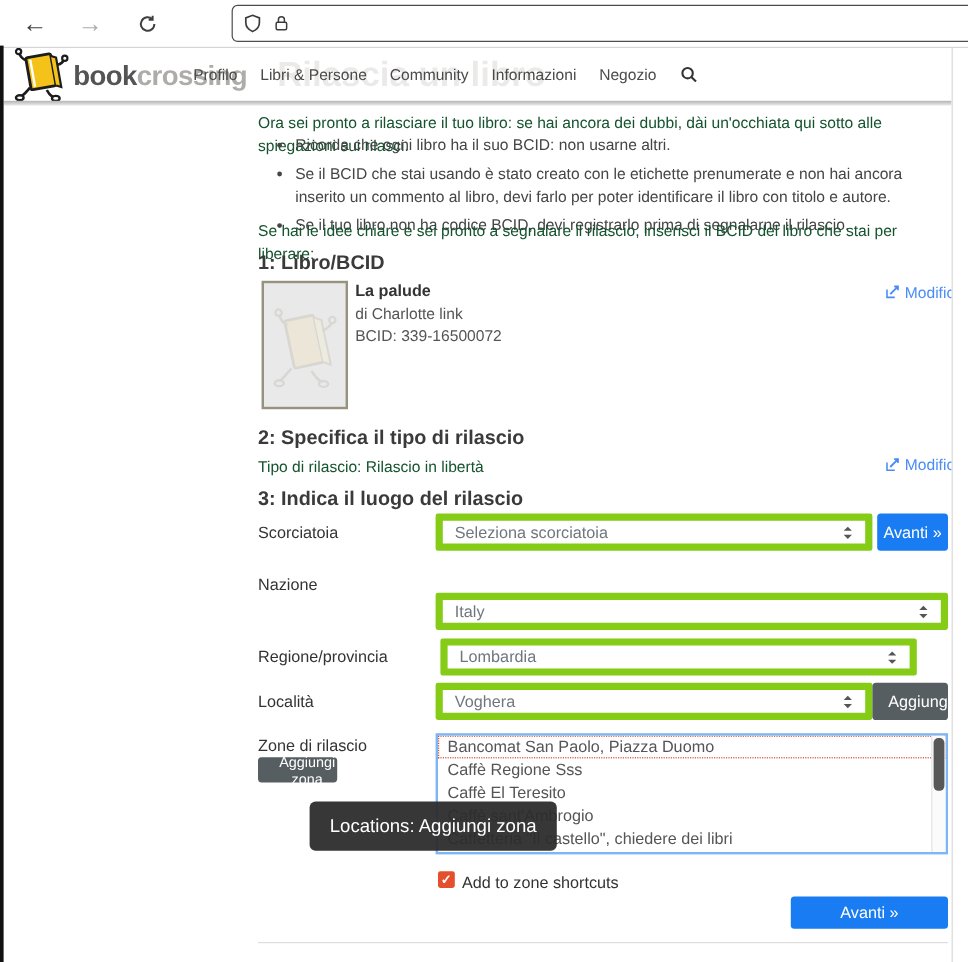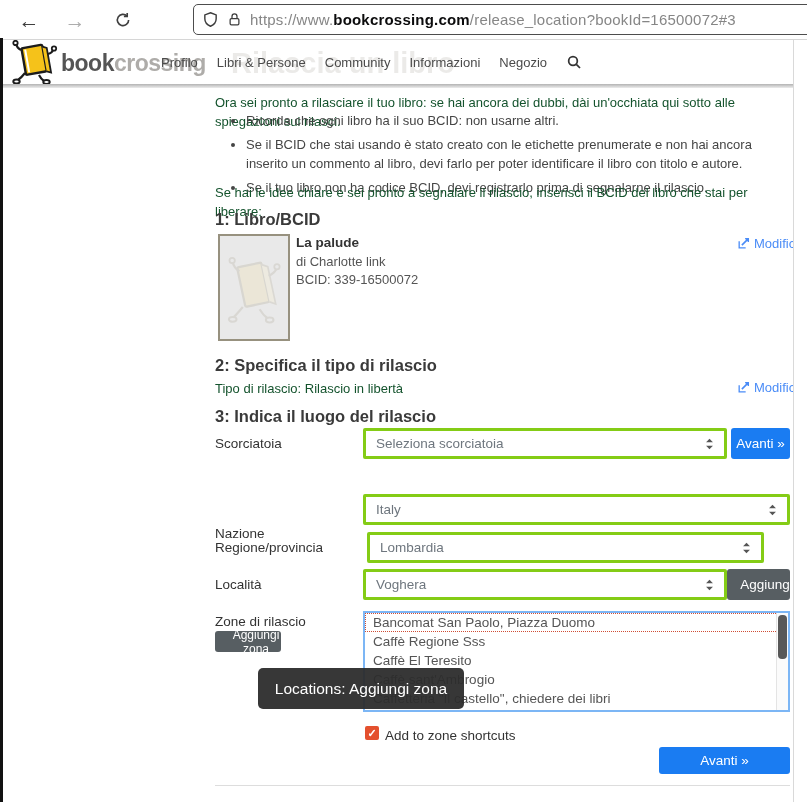--- a/index.html
+++ b/index.html
@@ -43,21 +43,21 @@
   .step-h { position:absolute; left:215px; font-size:16.5px; font-weight:bold; color:#3a3a3a; }
   
   .cover { position:absolute; left:218px; top:234px; width:72px; height:107px;
     background:#e9e9e9; border:2px solid #97917f; display:flex; align-items:center; justify-content:center; }
   .bktitle { position:absolute; left:296px; top:235px; font-size:13.5px; font-weight:bold; color:#333; }
   .bkline  { position:absolute; left:296px; font-size:13px; color:#555; }
   .modifica { position:absolute; display:flex; align-items:center; gap:4px;
     color:#4a8cf7; font-size:13px; cursor:pointer; }
   
   .flabel { position:absolute; left:215px; font-size:13.5px; color:#333; }
-  .sel { position:absolute; height:31px; background:#fff; border:3px solid #84cc16;
+  .sel { position:absolute; height:31px; background:#fff; border:6px solid #84cc16;
     border-radius:2px; display:flex; align-items:center; padding:0 10px;
     font-size:13.5px; color:#6e767e; cursor:pointer; }
   .sel .grow { flex:1; }
   .btn-blue { position:absolute; background:#1a7cf2; color:#fff; border:none; border-radius:3px;
     font-size:13.5px; font-family:inherit; display:flex; align-items:center; justify-content:center; cursor:pointer; }
   .btn-dark { position:absolute; background:#575e62; color:#fff; border:none; border-radius:3px;
     font-family:inherit; display:flex; align-items:center; justify-content:center; cursor:pointer;padding-left:16px; }
   
   .listbox { position:absolute; left:363px; top:611px; width:427px; height:101px;
     background:#fff; border:2px solid #7cb6f5; overflow:hidden; }
@@ -98,21 +98,20 @@
         <svg width="17" height="17" viewBox="0 0 24 24" fill="none" stroke="#3c3c3c" stroke-width="2">
           <path d="M12 2.5l8 3v5.5c0 5.4-3.6 8.7-8 10.5-4.4-1.8-8-5.1-8-10.5V5.5z"></path>
         </svg>
       </span>
       <span>
         <svg width="15" height="17" viewBox="0 0 24 24" fill="none" stroke="#3c3c3c" stroke-width="2">
           <rect x="5" y="10.5" width="14" height="10" rx="2"></rect>
             <path d="M8 10.5V7a4 4 0 0 1 8 0v3.5"></path>
         </svg>
       </span>
-      <span class="url-text"><span class="url-dim">https://www.</span><span class="url-domain">bookcrossing.com</span><span class="url-dim">/release_location?bookId=16500072#3</span></span>
     </div>
   </div>
 
   <div class="win-left"></div>
   <div class="scroll-area"></div>
 
   <div class="site-header">
     <div class="ghost-title">Rilascia un libro</div>
     <div class="logo">
       <span>
@@ -210,21 +209,21 @@
     <span>
       <svg width="9" height="12" viewBox="0 0 10 14">
           <path d="M5 1l4 4H1z" fill="#555"></path>
           <path d="M5 13L1 9h8z" fill="#555"></path>
         </svg>
     </span>
   </div>
   <button class="btn-blue" style="left:731px;top:428px;width:59px;height:31px;">Avanti »</button>
 
 
-  <div class="flabel" style="top:526px;">Nazione</div>
+  <div class="flabel" style="top:480px;">Nazione</div>
   <div class="sel" style="left:363px;top:494px;width:427px;">
     <span class="grow">Italy</span>
     <span>
       <svg width="9" height="12" viewBox="0 0 10 14">
           <path d="M5 1l4 4H1z" fill="#555"></path>
           <path d="M5 13L1 9h8z" fill="#555"></path>
         </svg>
     </span>
   </div>
 

